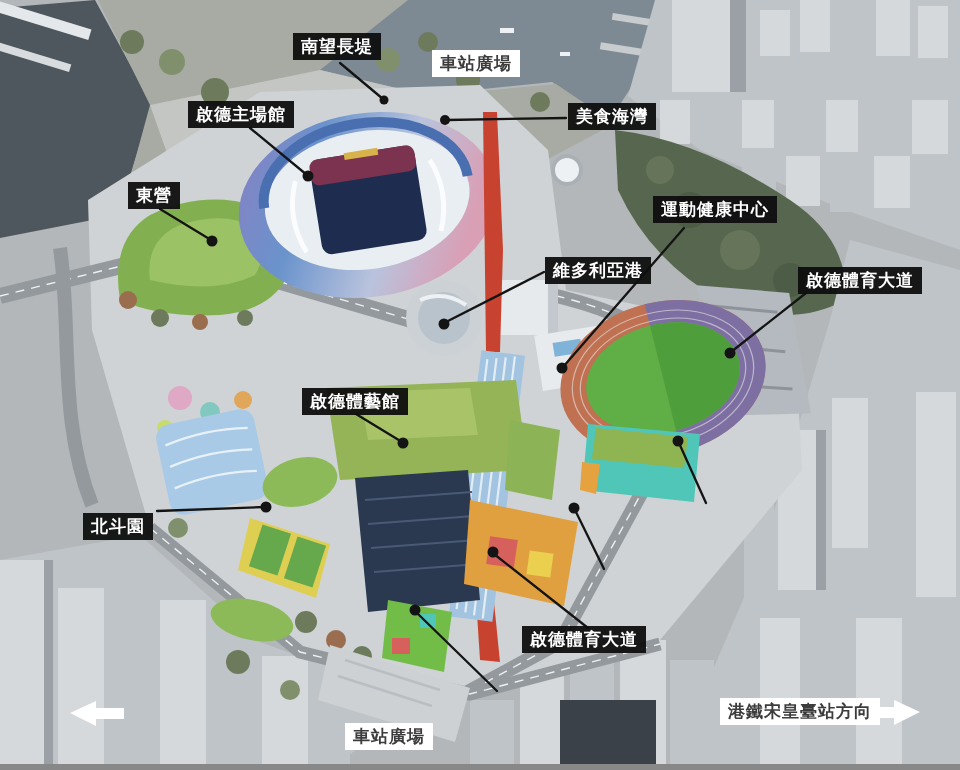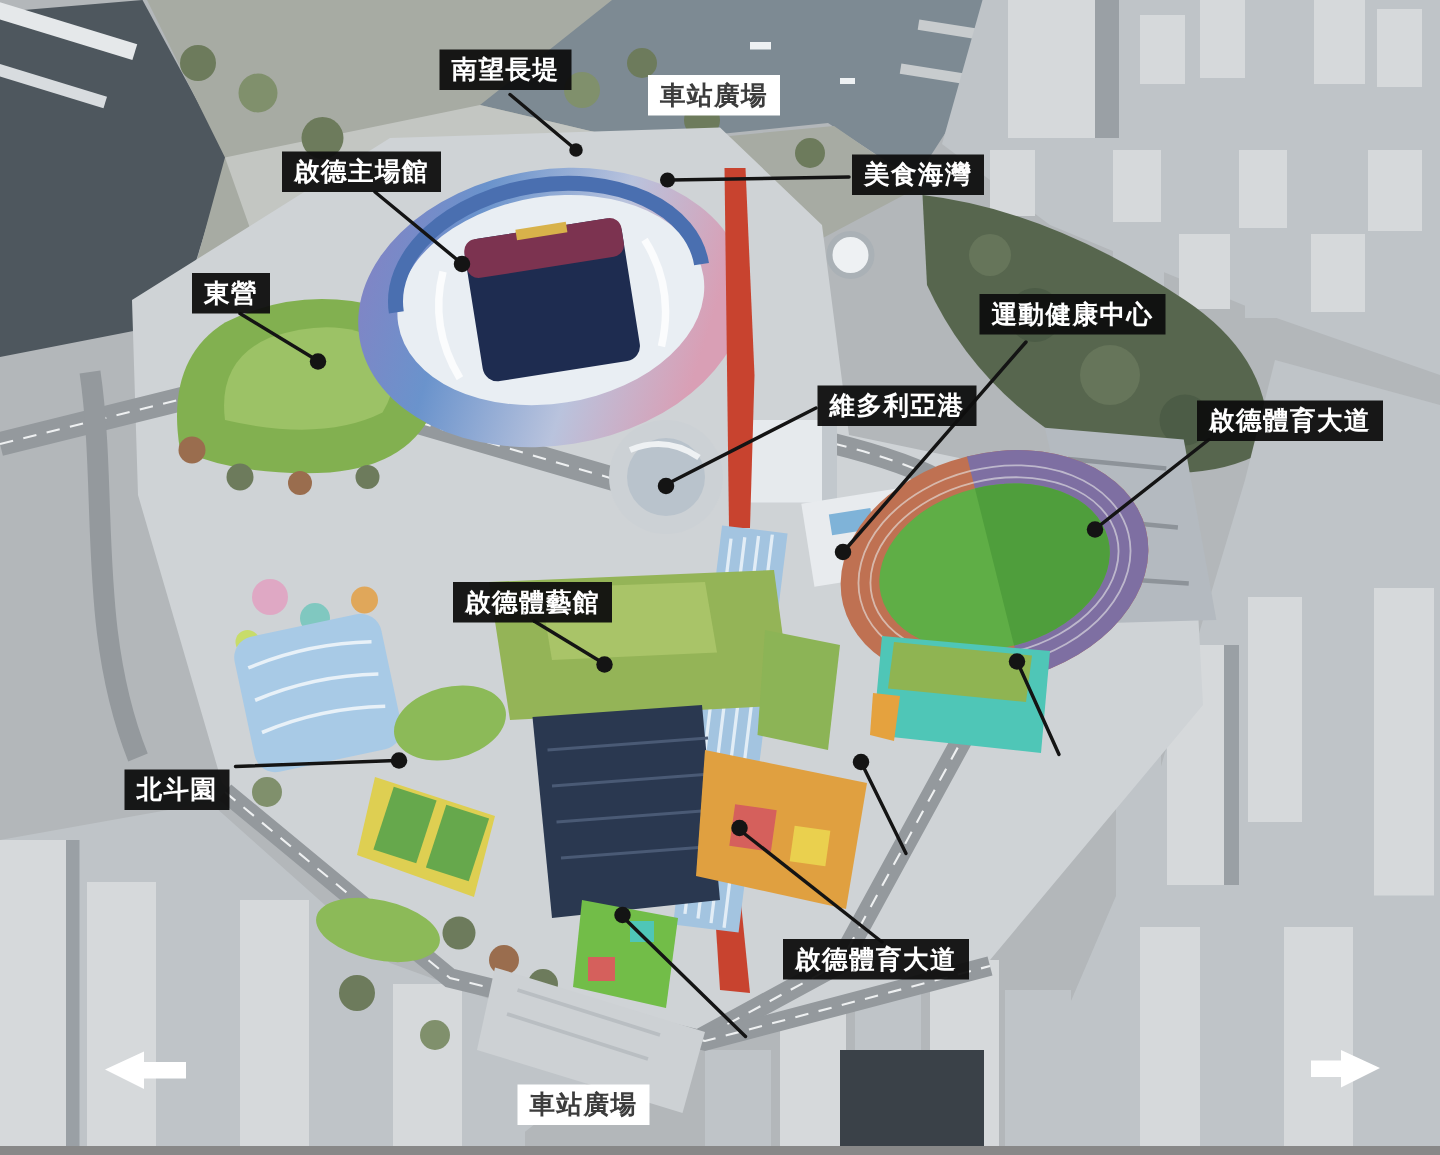--- a/index.html
+++ b/index.html
@@ -302,14 +302,15 @@
   <div class="tag dark" style="left:188px;top:101px">啟德主場館</div>
   <div class="tag dark" style="left:568px;top:103px">美食海灣</div>
   <div class="tag dark" style="left:128px;top:182px">東營</div>
   <div class="tag dark" style="left:653px;top:196px">運動健康中心</div>
   <div class="tag dark" style="left:545px;top:257px">維多利亞港</div>
   <div class="tag dark" style="left:798px;top:267px">啟德體育大道</div>
   <div class="tag dark" style="left:302px;top:388px">啟德體藝館</div>
   <div class="tag dark" style="left:83px;top:513px">北斗園</div>
   <div class="tag dark" style="left:522px;top:626px">啟德體育大道</div>
   <div class="tag light" style="left:345px;top:723px">車站廣場</div>
+  <div class="tag light" style="left:720px;top:698px">港鐵宋皇臺站方向</div>
 
 </div>
 
 </body></html>

